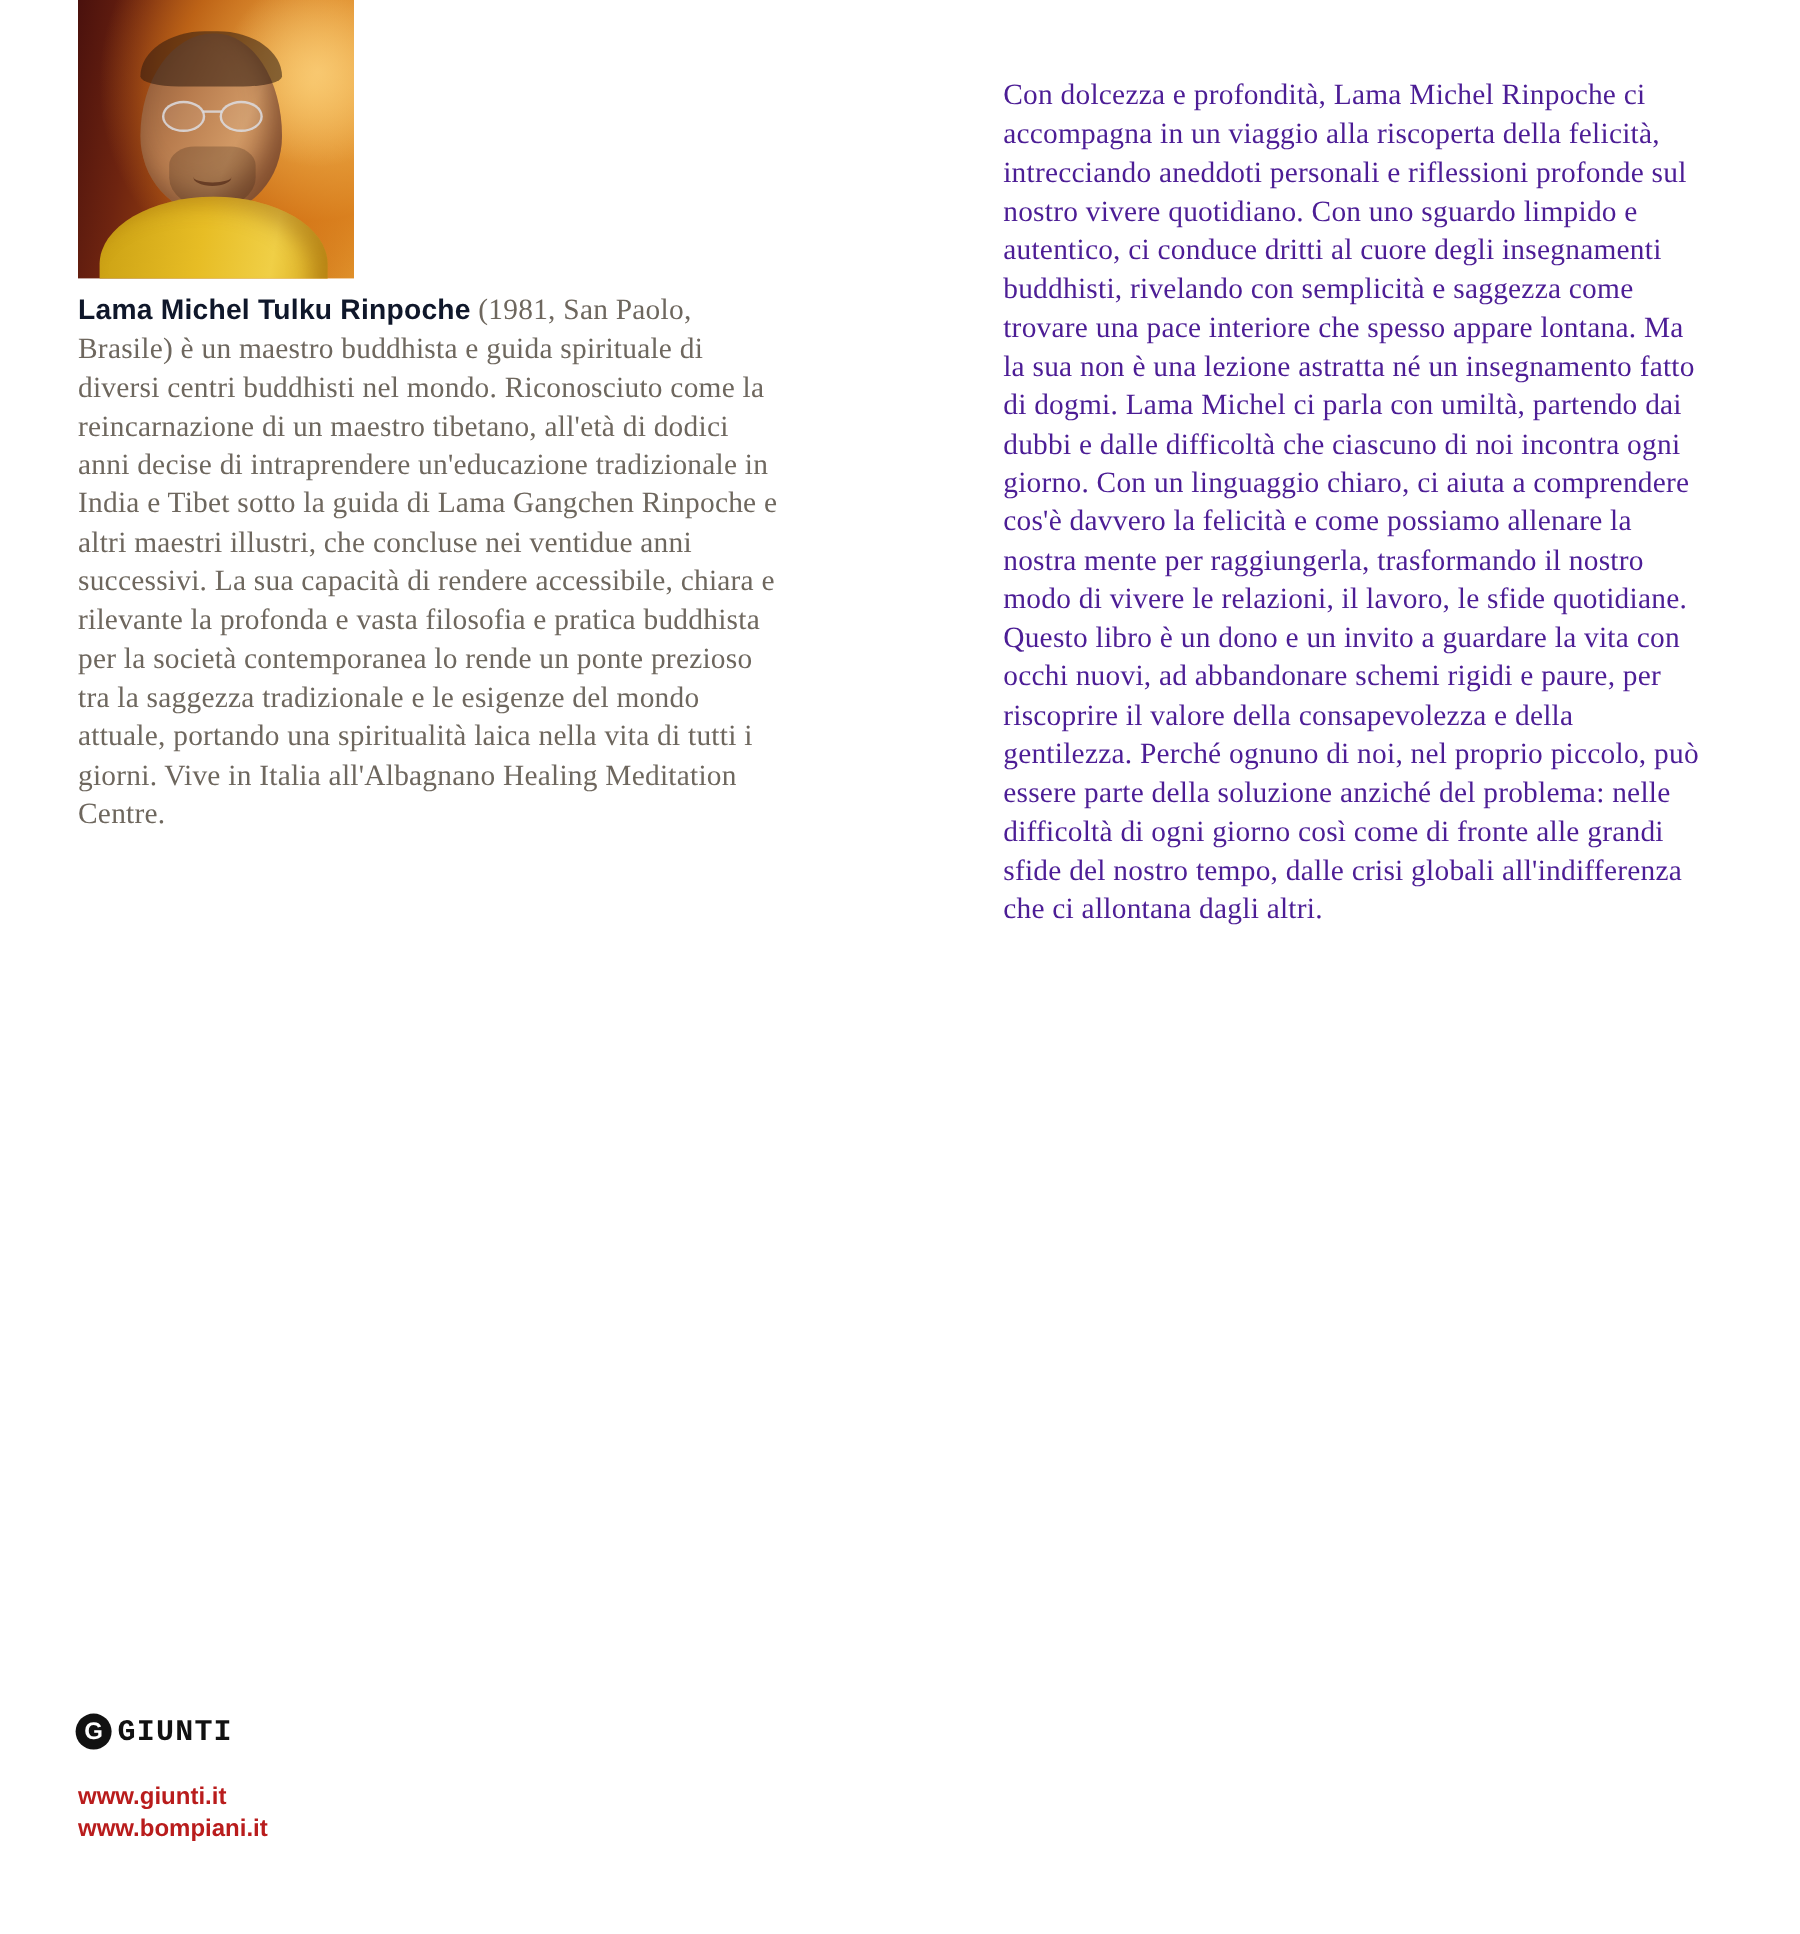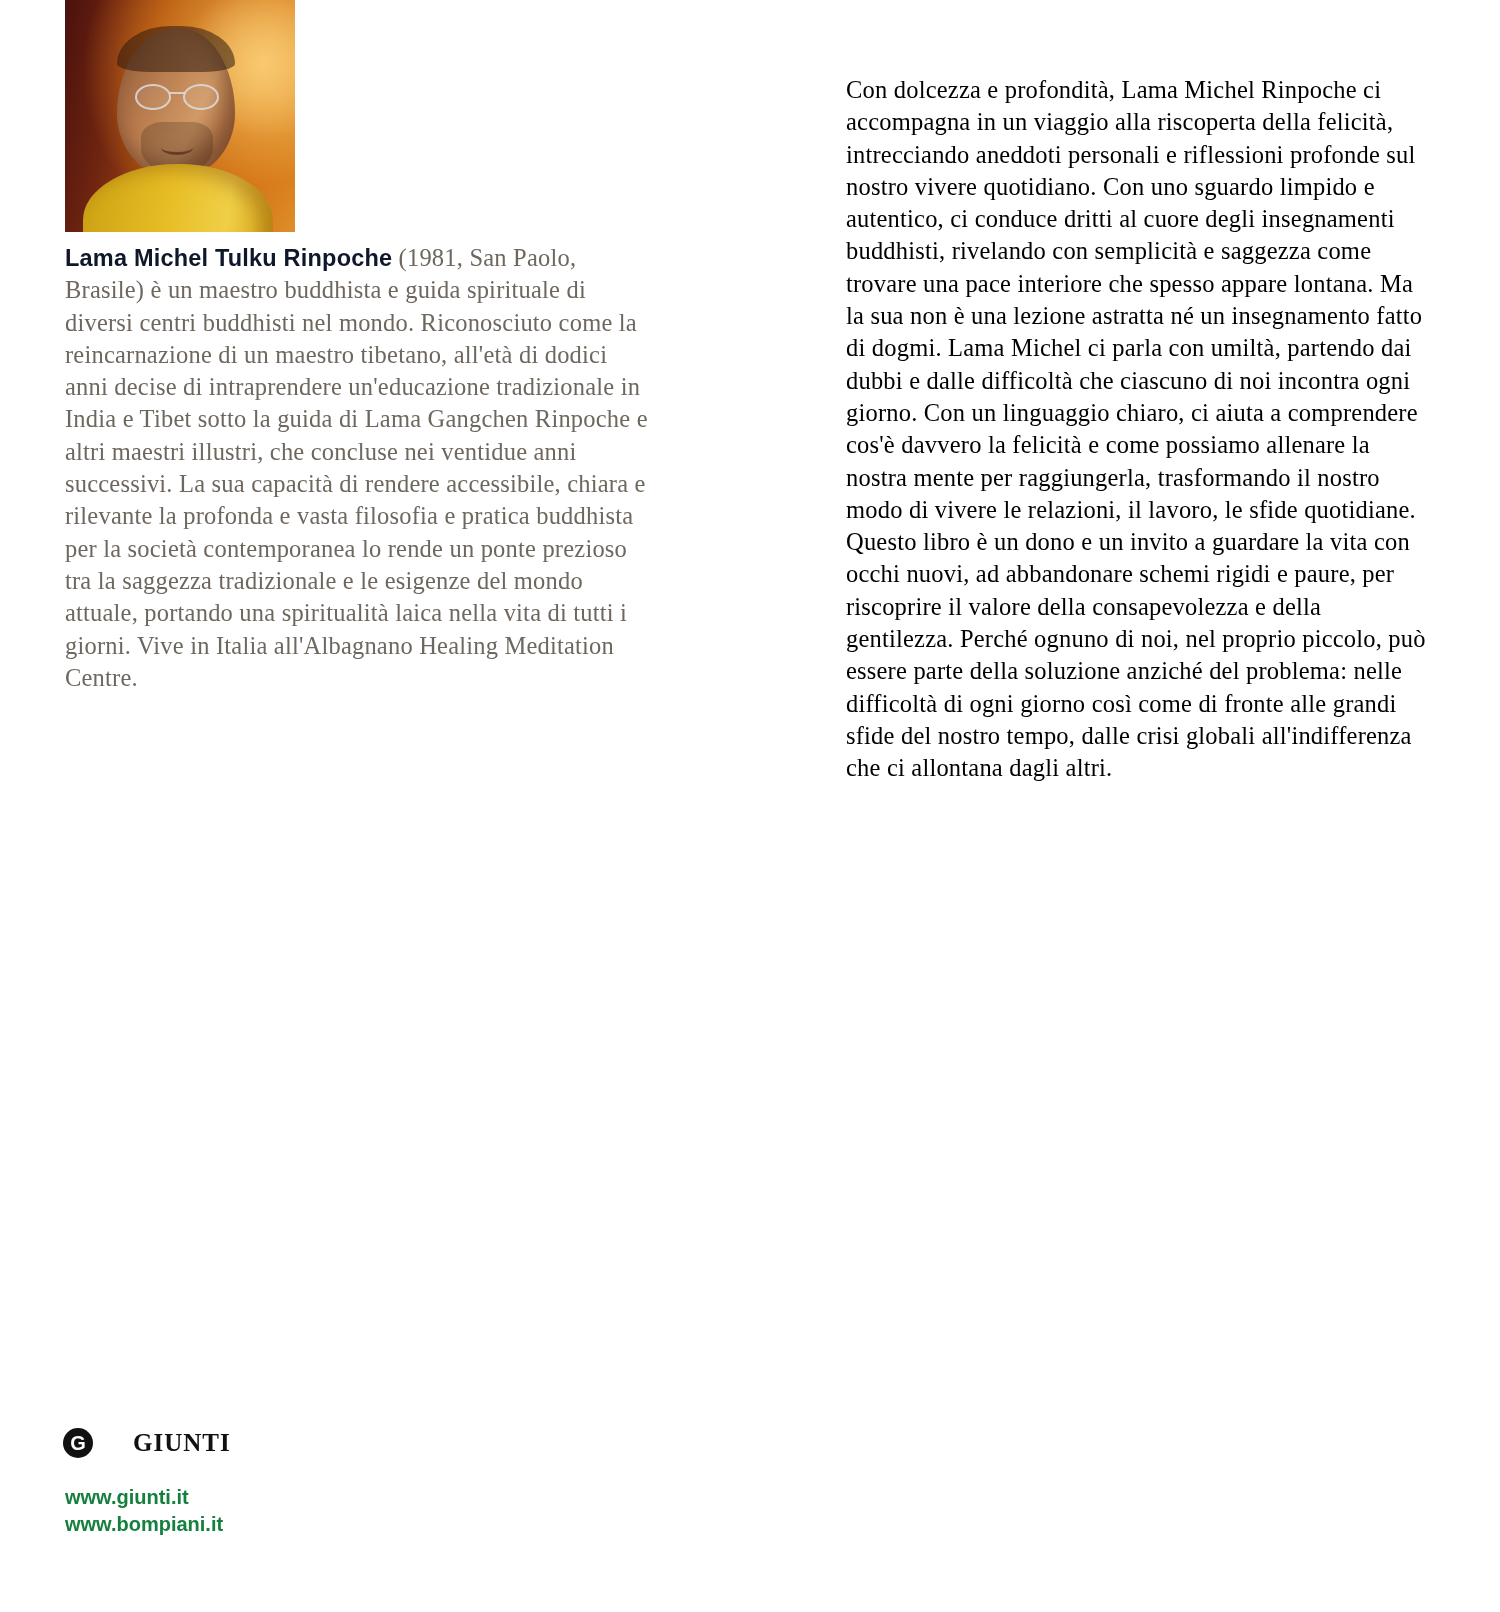--- a/index.html
+++ b/index.html
@@ -110,24 +110,24 @@
     font-family: "Liberation Sans", sans-serif;
     font-weight: bold;
     color: #0f172a;
     font-size: 23.5px;
   }
   .desc {
     position: absolute;
     left: 830px;
     top: 58px;
     width: 585px;
-    margin: 16px;
+    margin: 6px;
     font-size: 24.5px;
     line-height: 32.3px;
-    color: #000000;
+    color: #4c1d95;
     letter-spacing: 0.2px;
   }
 
   
   .publisher-logo {
     position: absolute;
     left: 63px;
     top: 1428px;
     display: flex;
     align-items: center;
@@ -139,36 +139,35 @@
     border-radius: 50%;
     background: #111111;
     color: #ffffff;
     font-family: "Liberation Sans", sans-serif;
     font-weight: bold;
     font-size: 20px;
     line-height: 30px;
     text-align: center;
   }
   .logo-text {
-    font-family: Liberation Serif, serif;
+    font-family: Liberation Mono, monospace;
     font-weight: bold;
     font-size: 25px;
     letter-spacing: 1px;
     color: #111111;
-    margin-left: 35px;
   }
   .urls {
     position: absolute;
     left: 65px;
     top: 1484px;
     font-family: "Liberation Sans", sans-serif;
     font-weight: bold;
     font-size: 20px;
     line-height: 27px;
-    color: #15803d;
+    color: #b91c1c;
   }
 </style>
 </head>
 <body>
 
 <div class="page">
 
   <div class="photo">
     <div class="glow"></div>
     <div class="head"></div>

